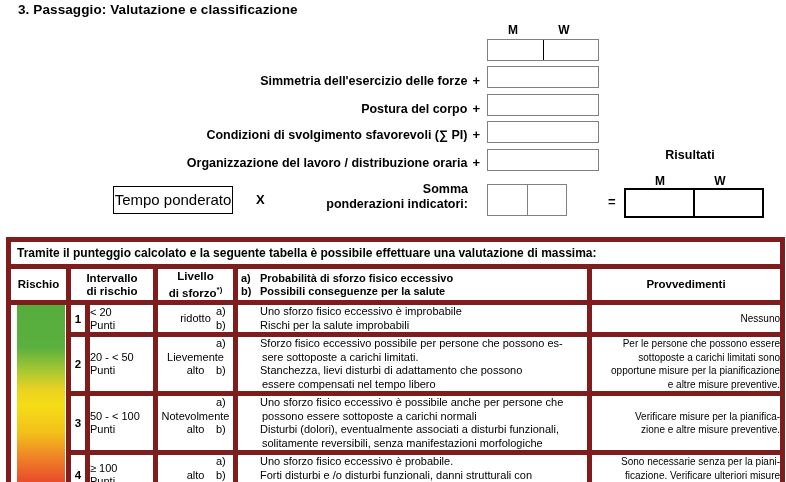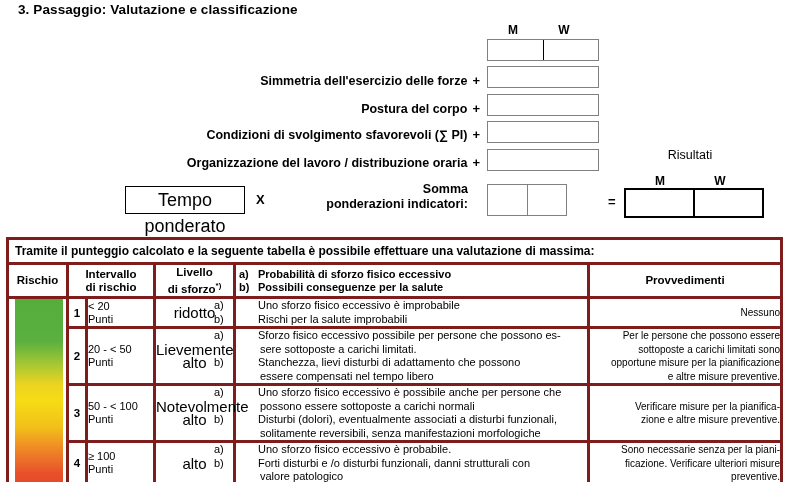--- a/index.html
+++ b/index.html
@@ -95,21 +95,21 @@
   .boxr3 { top: 121px; }
   .boxr4 { top: 149px; }
 
   #risultati-label {
     position: absolute;
     left: 620px;
     top: 148px;
     width: 140px;
     text-align: center;
     font-size: 12.5px;
-    font-weight: normal;
+    font-weight: bold;
   }
   #res-header-m {
     position: absolute;
     left: 640px;
     top: 174px;
     width: 40px;
     text-align: center;
     font-size: 12px;
     font-weight: bold;
   }
@@ -124,25 +124,24 @@
   }
 
   #tempo-ponderato-box {
     position: absolute;
     left: 113px;
     top: 186px;
     width: 120px;
     height: 28px;
     border: 1px solid #000000;
     box-sizing: border-box;
-    font-size: 18px;
+    font-size: 15px;
     line-height: 26px;
     text-align: center;
     background: #ffffff;
-    margin-left: 12px;
   }
 
   #multiply-sign {
     position: absolute;
     left: 256px;
     top: 192px;
     font-size: 13px;
     font-weight: bold;
   }
 
@@ -210,21 +209,21 @@
   #risk-table {
     position: absolute;
     left: 6px;
     top: 237px;
     width: 774px;
     border-collapse: collapse;
     table-layout: fixed;
     font-size: 11px;
   }
   #risk-table td, #risk-table th {
-    border: 3px solid #7f1d1d;
+    border: 5px solid #7f1d1d;
     padding: 0;
     vertical-align: middle;
     background: #ffffff;
   }
   #risk-table .caption-cell {
     font-size: 12px;
     font-weight: bold;
     padding: 2px 4px 3px 6px;
     height: 17px;
     text-align: left;
@@ -284,21 +283,21 @@
     font-size: 11.5px;
     font-weight: bold;
   }
   .range-cell {
     text-align: left;
     font-size: 11px;
     line-height: 13px;
   }
   .level-cell {
     text-align: center;
-    font-size: 15px;
+    font-size: 11px;
     line-height: 13px;
   }
   .desc-cell {
     font-size: 11px;
     line-height: 13.5px;
     padding: 2px 2px 2px 0;
     text-align: left;
   }
   .desc-line {
     display: block;

